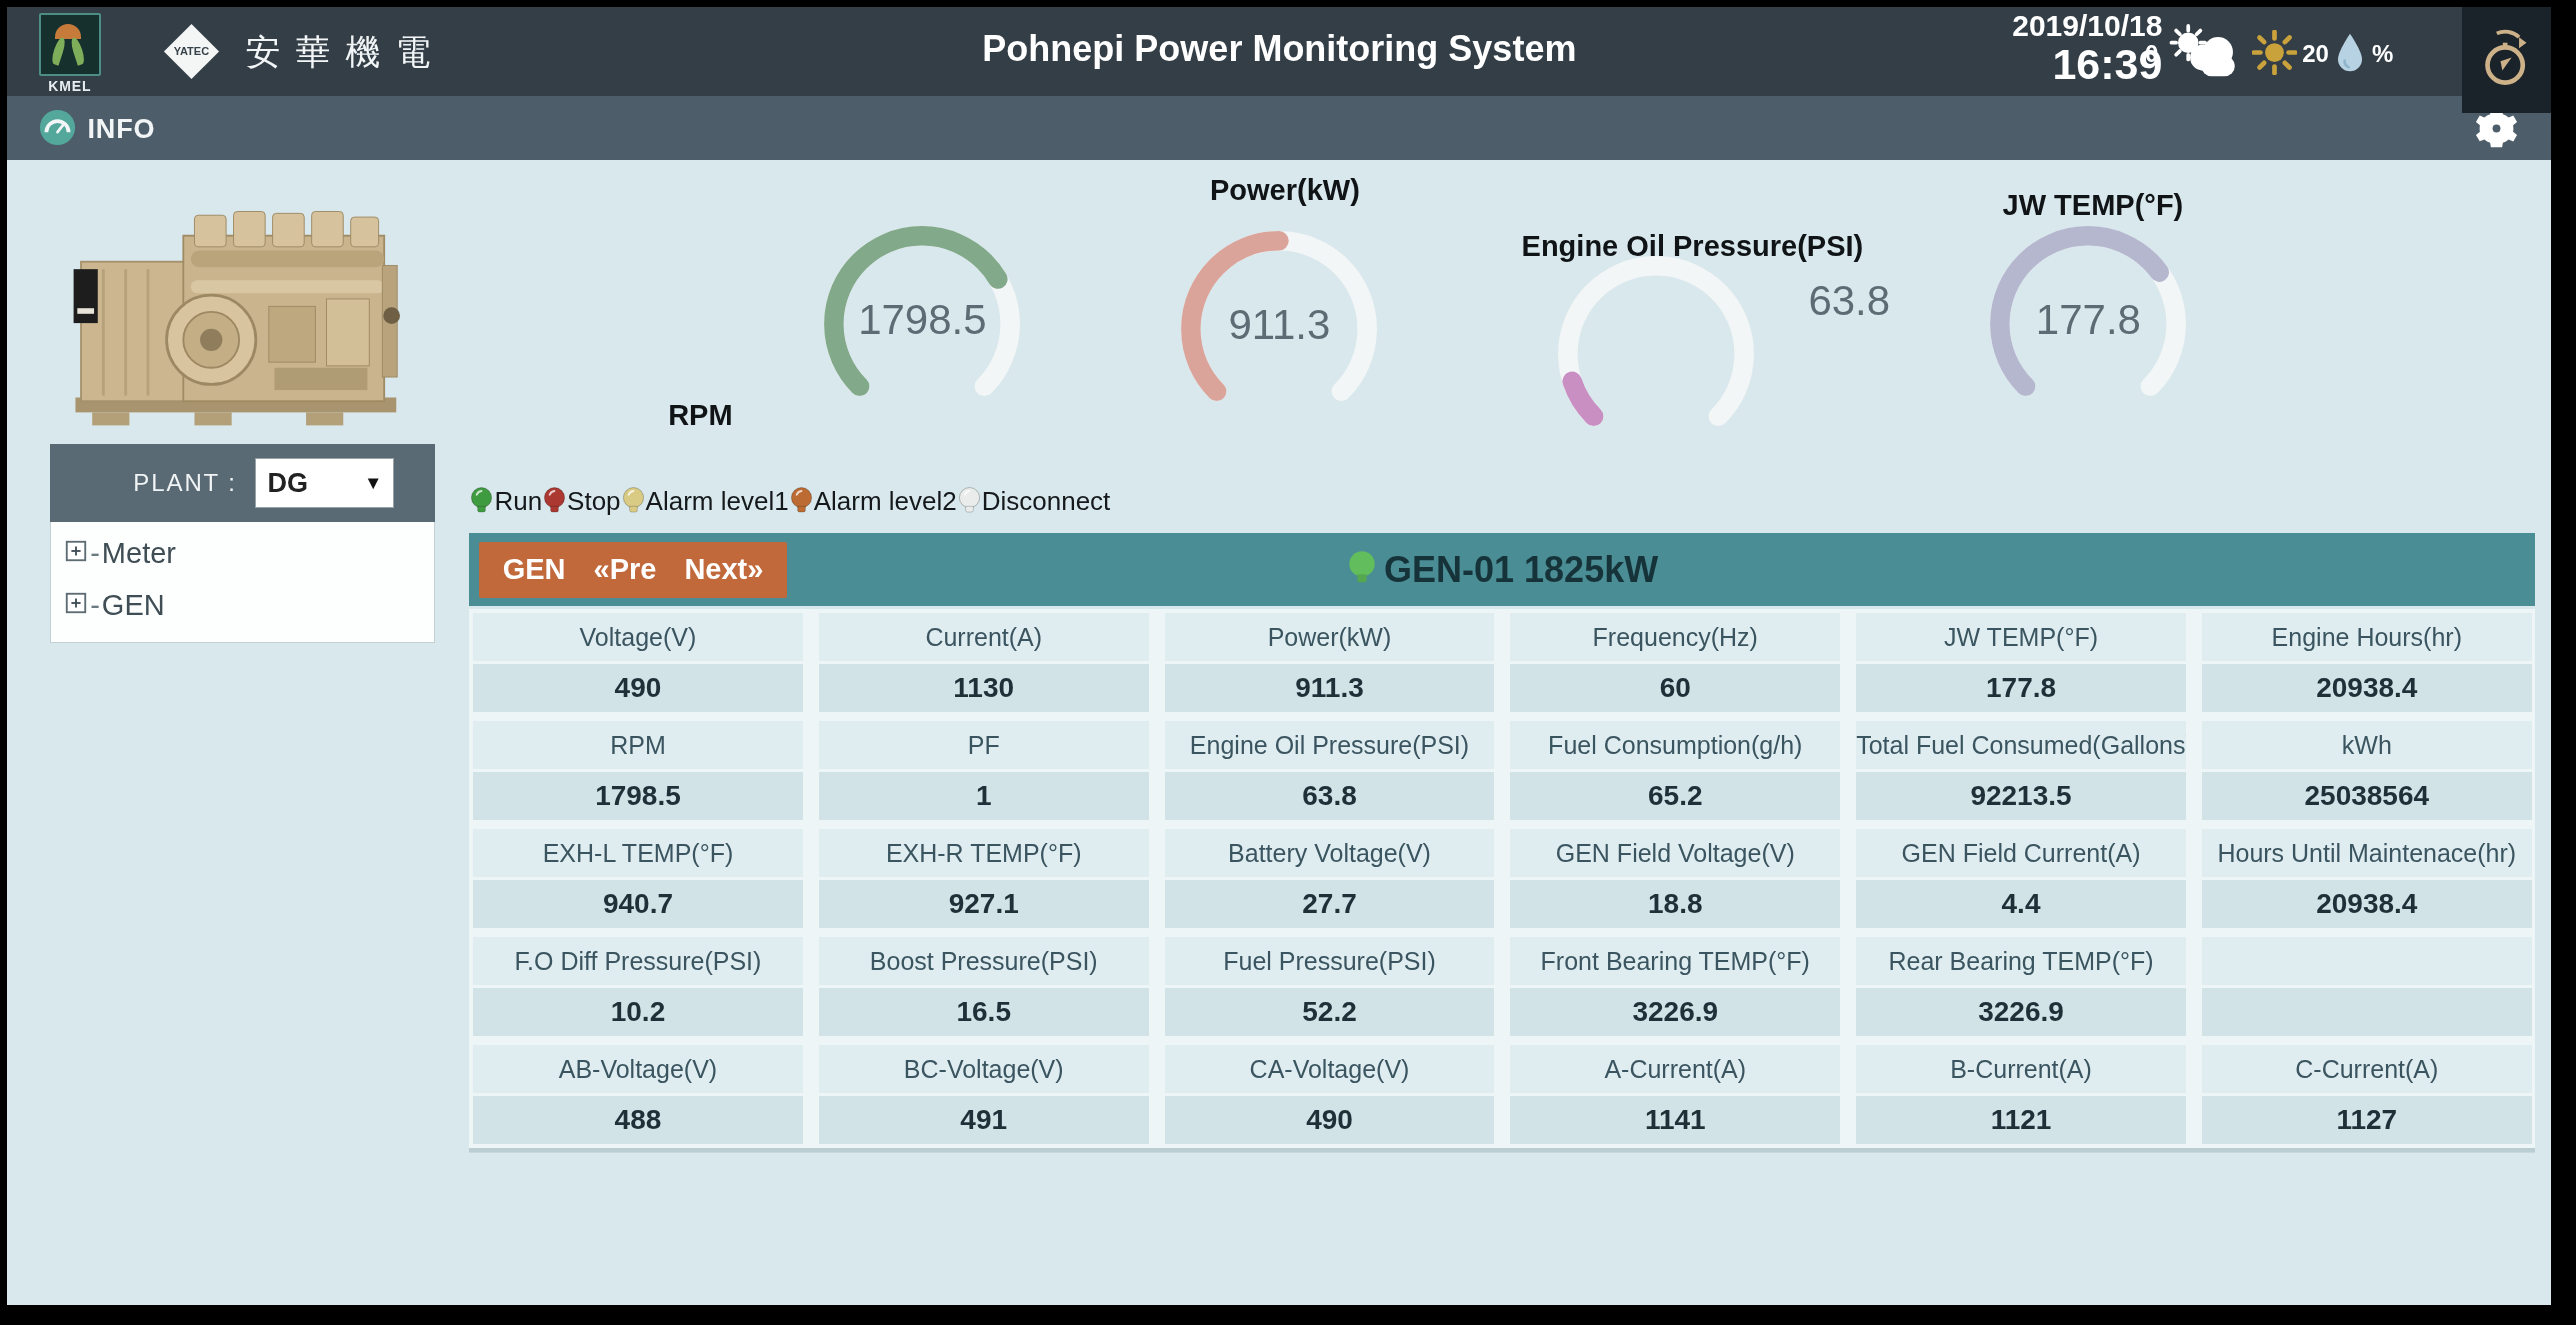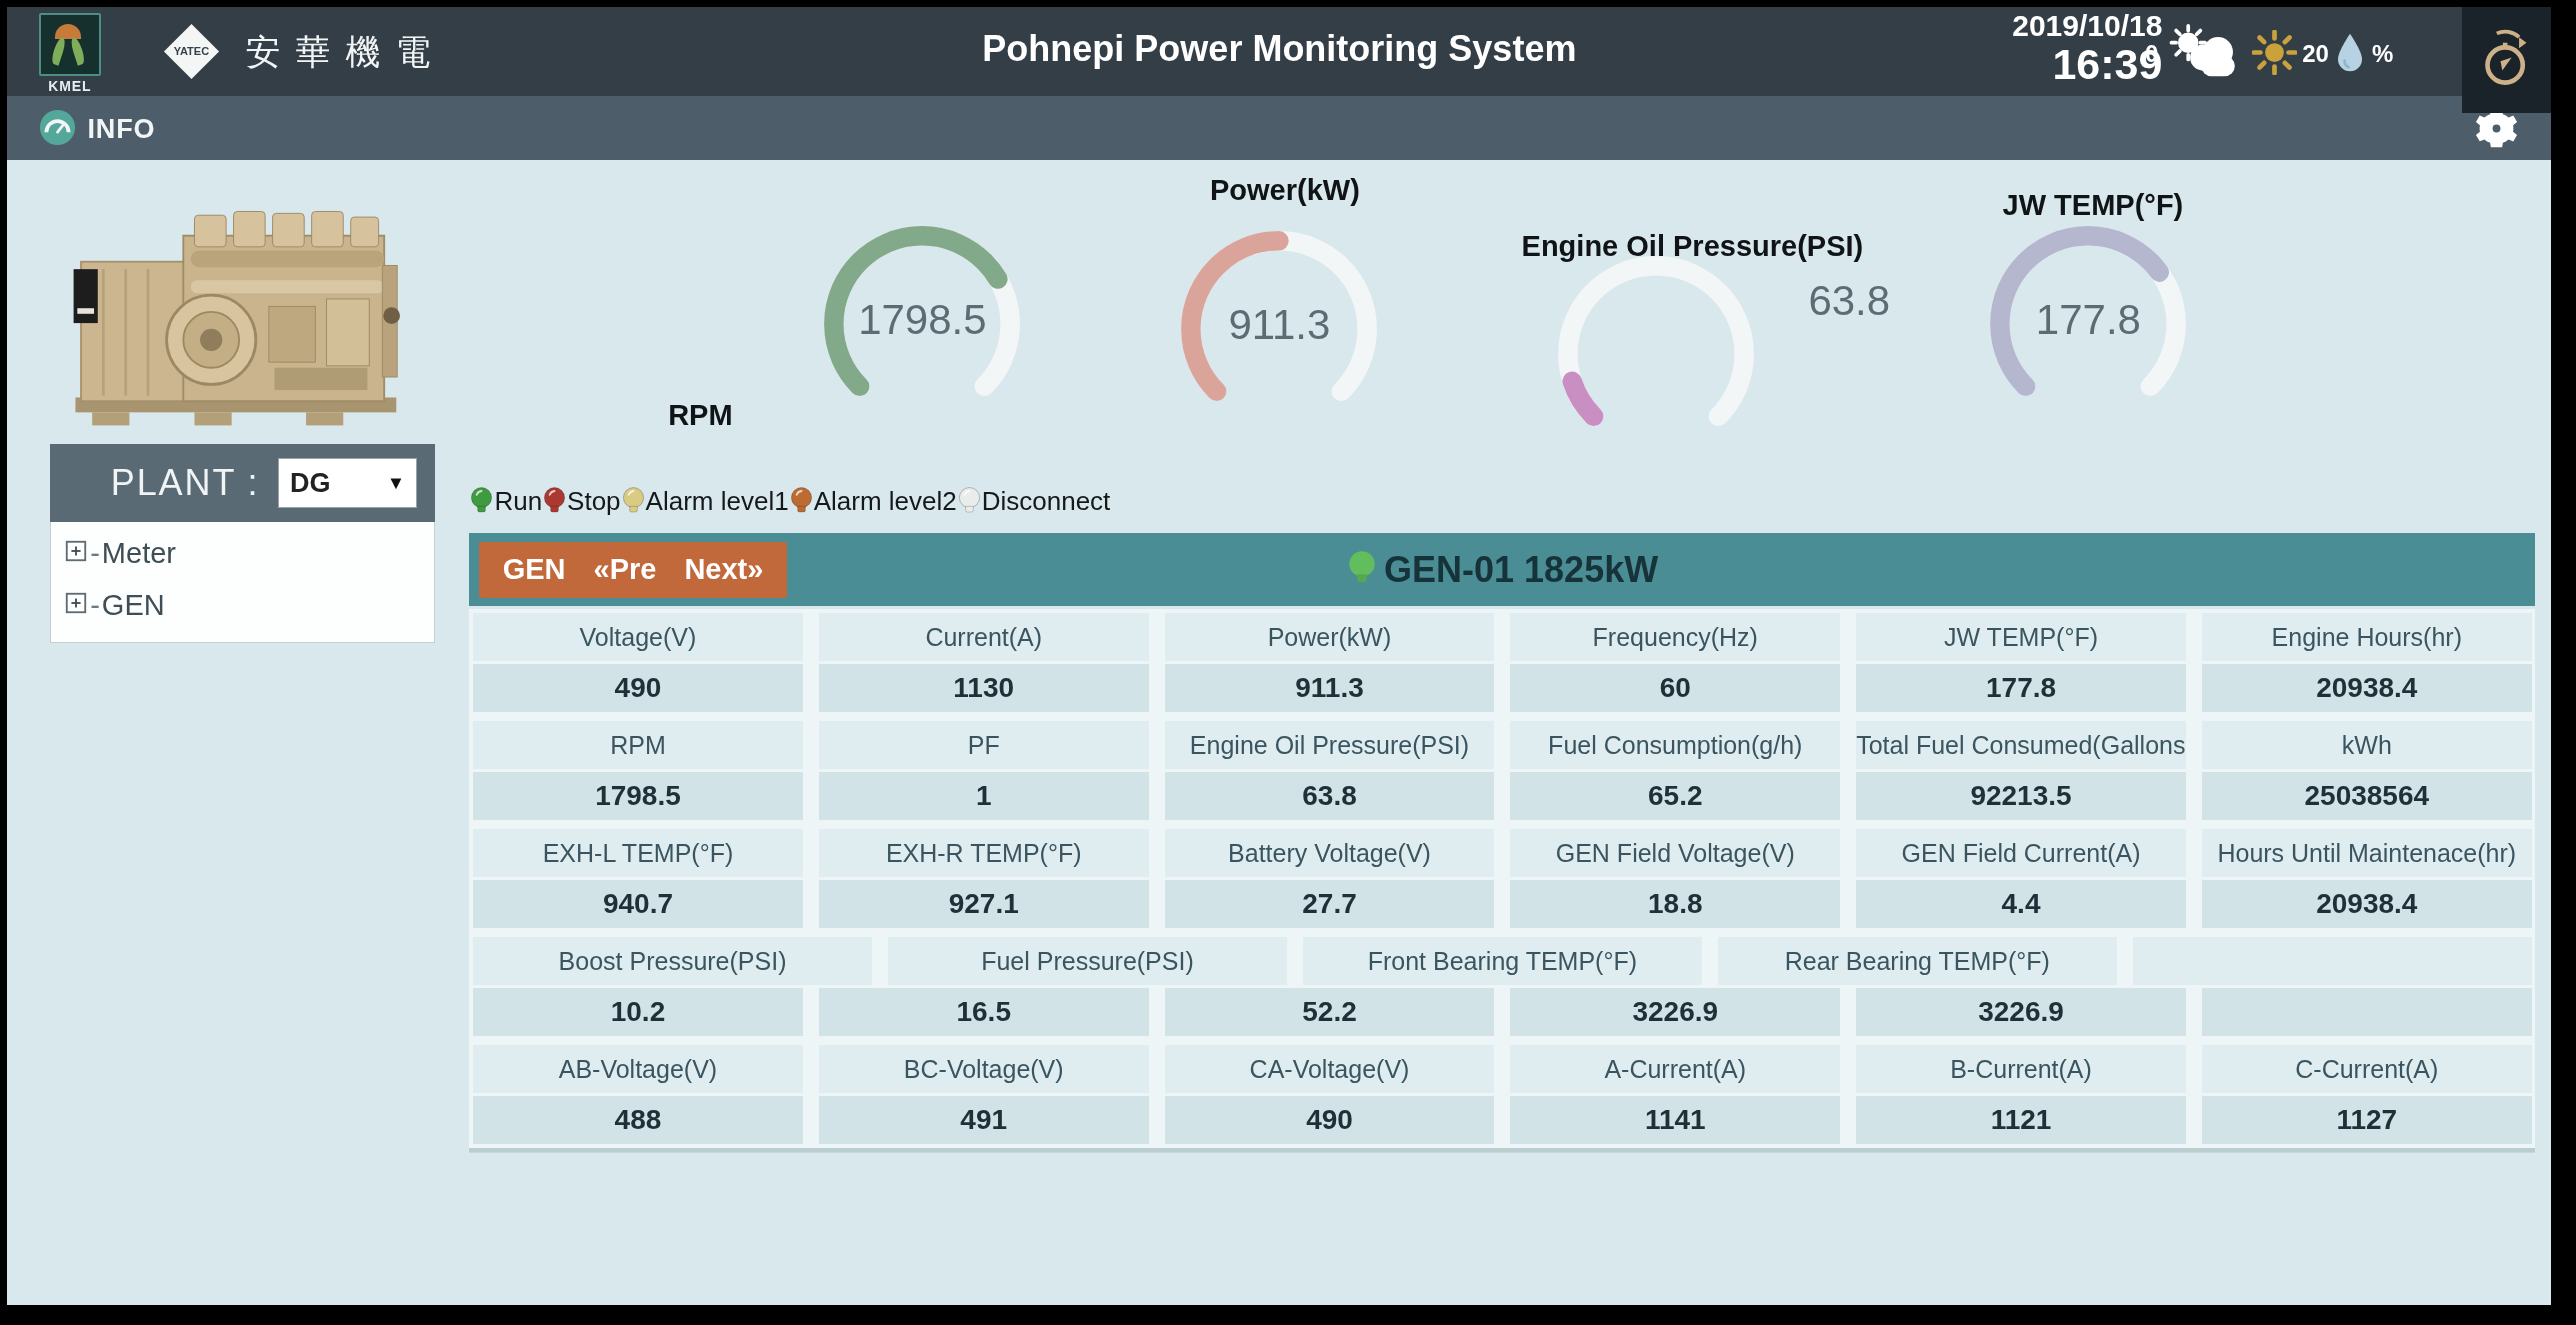--- a/index.html
+++ b/index.html
@@ -30,21 +30,21 @@
   
   .infobar{position:absolute;left:0;top:89px;width:100%;height:64px;background:#4d5e6a;}
   .info-item{position:absolute;left:32px;top:13px;display:flex;align-items:center;gap:11px;cursor:pointer;}
   .info-item .label{color:#f2f5f6;font-size:27px;font-weight:bold;letter-spacing:0.9px;}
   .gear-btn{position:absolute;right:32px;top:9.3px;width:45px;height:45px;cursor:pointer;}
 
   
   .engine{position:absolute;left:48px;top:169px;width:358px;height:257px;}
   .plant-panel{position:absolute;left:43px;top:437px;width:385px;}
   .plant-header{height:78px;background:#5a6a74;display:flex;align-items:center;justify-content:center;gap:18.6px;}
-  .plant-header .plabel{color:#f0f4f5;font-size:36px;letter-spacing:1.9px;margin-left:42px;}
+  .plant-header .plabel{color:#f0f4f5;font-size:24px;letter-spacing:1.9px;margin-left:42px;}
   .plant-select{width:115px;height:48px;background:#fff;border:1.9px solid #9aa4a8;display:flex;align-items:center;justify-content:space-between;padding:0 11px;cursor:pointer;}
   .plant-select .pval{font-size:27px;color:#222;font-weight:bold;}
   .plant-select .caret{font-size:18.6px;color:#111;}
   .tree{background:#fdfefe;border:0.9px solid #c2d0d4;border-top:none;padding:15px 13px 20.5px 13px;display:flex;flex-direction:column;gap:18.6px;}
   .tree-item{display:flex;align-items:center;gap:1.9px;cursor:pointer;color:#3f4e55;font-size:29px;}
   .tree-item .dash{color:#6b7a80;}
 
   
   .g-title{position:absolute;font-size:29px;font-weight:bold;color:#101417;text-align:center;}
   .gt-rpm{left:628px;top:392px;width:130px;}
@@ -377,20 +377,21 @@
       </div>
       <div class="t-row val">
         <div class="cell">940.7</div>
         <div class="cell">927.1</div>
         <div class="cell">27.7</div>
         <div class="cell">18.8</div>
         <div class="cell">4.4</div>
         <div class="cell">20938.4</div>
       </div>
       <div class="t-row lbl">
+        <div class="cell">F.O Diff Pressure(PSI)</div>
         <div class="cell">Boost Pressure(PSI)</div>
         <div class="cell">Fuel Pressure(PSI)</div>
         <div class="cell">Front Bearing TEMP(°F)</div>
         <div class="cell">Rear Bearing TEMP(°F)</div>
         <div class="cell"></div>
       </div>
       <div class="t-row val">
         <div class="cell">10.2</div>
         <div class="cell">16.5</div>
         <div class="cell">52.2</div>

